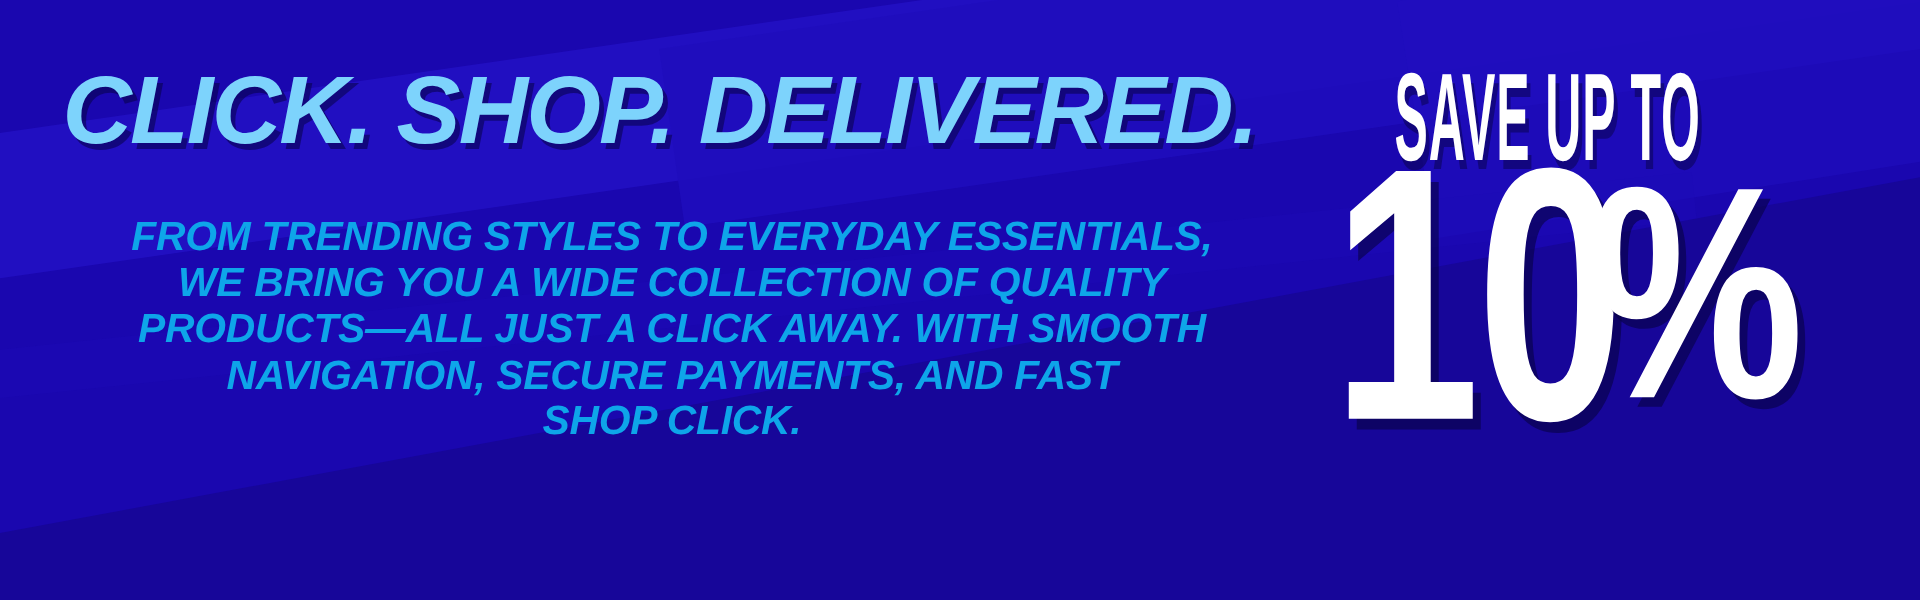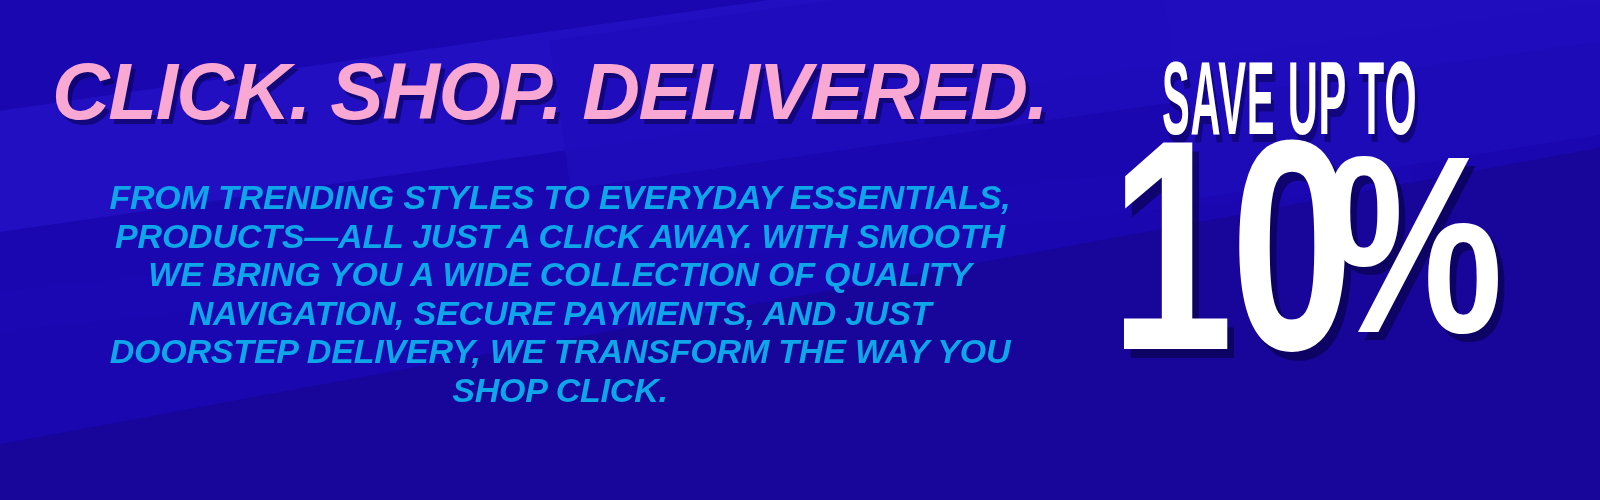--- a/index.html
+++ b/index.html
@@ -105,21 +105,21 @@
     top: 0;
     width: 1090px;
     height: 500px;
   }
 
   .headline {
     position: absolute;
     left: 52px;
     top: 52px;
     margin: 0;
-    color: #f9a8d4;
+    color: #7dd3fc;
     font-size: 80px;
     font-weight: 700;
     font-style: italic;
     letter-spacing: -1.5px;
     line-height: 1;
     white-space: nowrap;
     text-shadow: 4px 5px 0 rgba(8, 2, 70, .55);
   }
 
   .subcopy {
@@ -217,24 +217,23 @@
   </div>
 
   <div class="content">
 
     <div class="left-block">
 
       <h1 class="headline">CLICK. SHOP. DELIVERED.</h1>
 
       <p class="subcopy">
         <span class="ln">FROM TRENDING STYLES TO EVERYDAY ESSENTIALS,</span>
+        <span class="ln">WE BRING YOU A WIDE COLLECTION OF QUALITY</span>
         <span class="ln">PRODUCTS—ALL JUST A CLICK AWAY. WITH SMOOTH</span>
-        <span class="ln">WE BRING YOU A WIDE COLLECTION OF QUALITY</span>
-        <span class="ln">NAVIGATION, SECURE PAYMENTS, AND JUST</span>
-        <span class="ln">DOORSTEP DELIVERY, WE TRANSFORM THE WAY YOU</span>
+        <span class="ln">NAVIGATION, SECURE PAYMENTS, AND FAST</span>
         <span class="ln">SHOP CLICK.</span>
       </p>
 
     </div>
 
     <div class="right-block">
 
       <p class="save-label">SAVE UP TO</p>
 
       <p class="discount">

